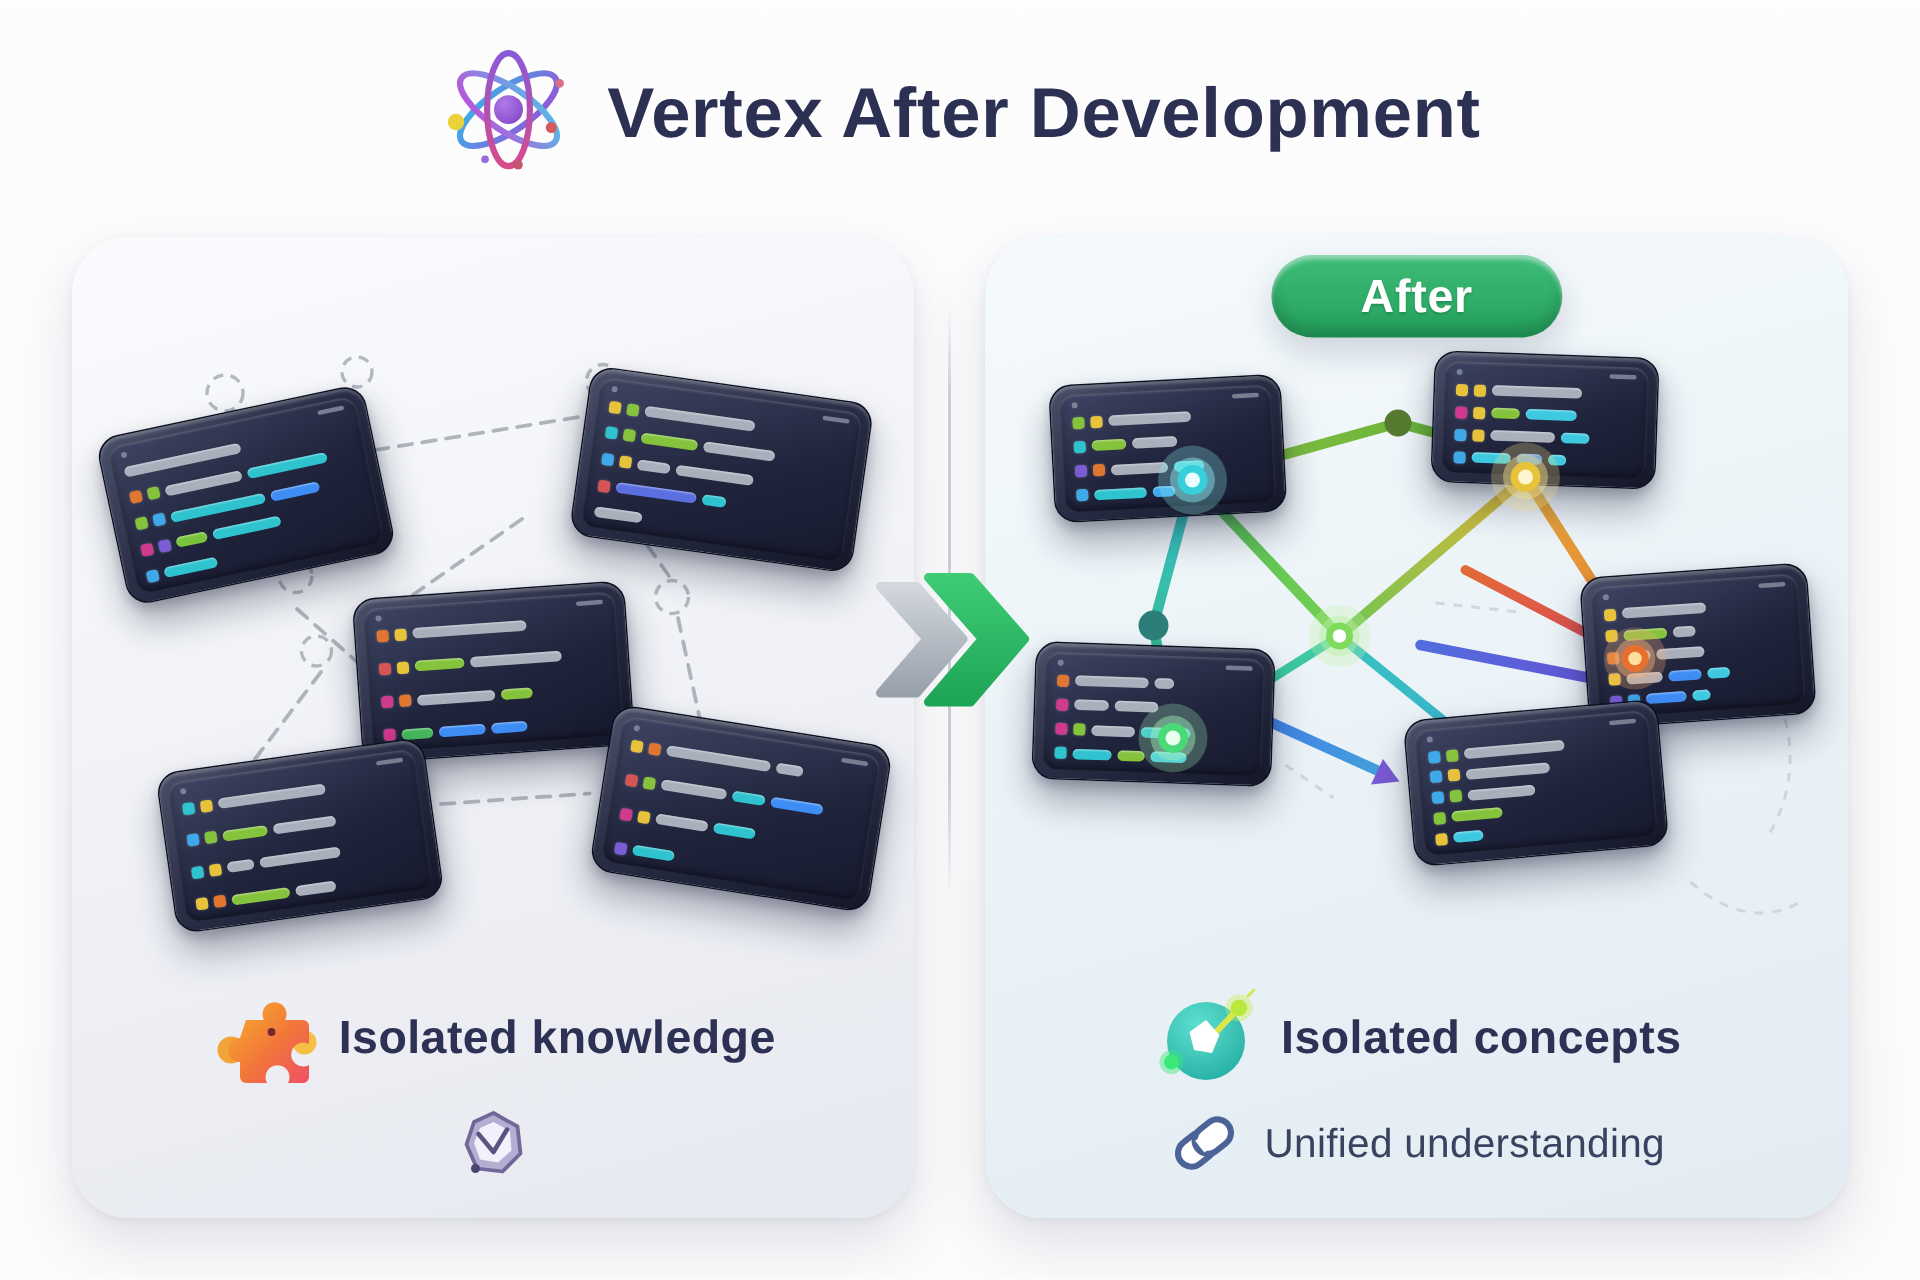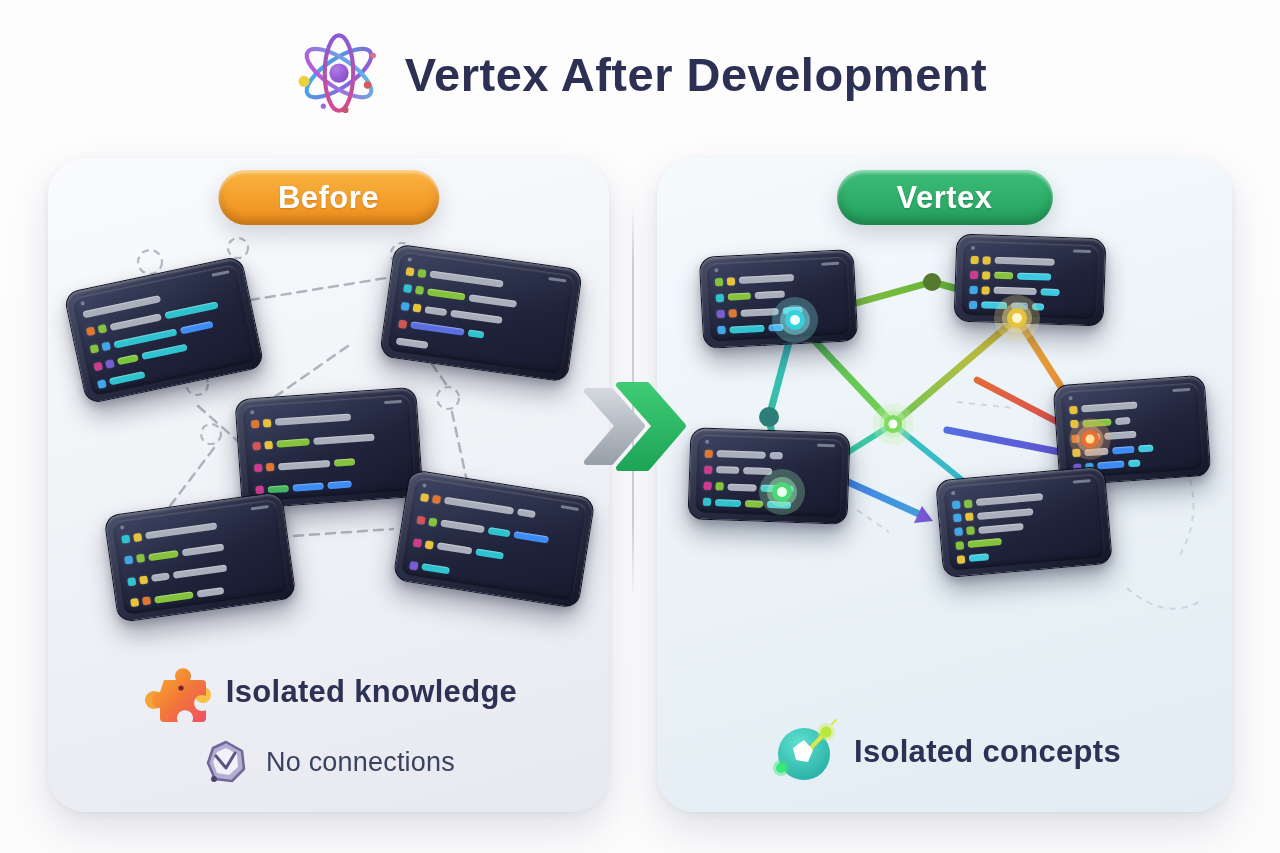--- a/index.html
+++ b/index.html
@@ -85,21 +85,20 @@
     <circle cx="12" cy="58" r="6" fill="#ecd23a"></circle>
     <circle cx="81" cy="62" r="4" fill="#d85a5a"></circle>
     <circle cx="87" cy="30" r="3.2" fill="#d8708a"></circle>
     <circle cx="57" cy="89" r="3.4" fill="#c05a6a"></circle>
     <circle cx="33" cy="85" r="2.8" fill="#9a6ad8"></circle>
   </svg>
   <h1>Vertex After Development</h1>
 </div>
 
 <div class="panel panel-before" id="panel-before">
-  <div class="badge" id="badge-before" style="background: linear-gradient(rgb(249, 180, 64), rgb(238, 141, 28));">Before</div>
   <svg class="layer lines-layer" id="before-svg" width="561" height="654" viewBox="0 0 561 654">
       <path d="M202,142 L338,120" stroke="#a2a8b2" stroke-width="2.5" stroke-dasharray="9 7" fill="none" stroke-linecap="round" opacity="0.85"></path>
       <path d="M300,188 L208,252" stroke="#a2a8b2" stroke-width="2.5" stroke-dasharray="9 7" fill="none" stroke-linecap="round" opacity="0.85"></path>
       <path d="M150,248 L192,285" stroke="#a2a8b2" stroke-width="2.5" stroke-dasharray="9 7" fill="none" stroke-linecap="round" opacity="0.85"></path>
       <path d="M166,290 L122,348" stroke="#a2a8b2" stroke-width="2.5" stroke-dasharray="9 7" fill="none" stroke-linecap="round" opacity="0.85"></path>
       <path d="M286,344 L305,315" stroke="#a2a8b2" stroke-width="2.5" stroke-dasharray="9 7" fill="none" stroke-linecap="round" opacity="0.85"></path>
       <path d="M327,316 L355,333" stroke="#a2a8b2" stroke-width="2.5" stroke-dasharray="9 7" fill="none" stroke-linecap="round" opacity="0.85"></path>
       <path d="M246,378 L345,371" stroke="#a2a8b2" stroke-width="2.5" stroke-dasharray="9 7" fill="none" stroke-linecap="round" opacity="0.85"></path>
       <path d="M398,226 L374,192" stroke="#a2a8b2" stroke-width="2.5" stroke-dasharray="9 7" fill="none" stroke-linecap="round" opacity="0.85"></path>
       <path d="M404,254 L420,328" stroke="#a2a8b2" stroke-width="2.5" stroke-dasharray="9 7" fill="none" stroke-linecap="round" opacity="0.85"></path>
@@ -284,27 +283,26 @@
       </svg>
       <span class="cap-text">Isolated knowledge</span>
     </div>
     <div class="cap-row cap-secondary">
       <svg class="cap-icon-sm" viewBox="0 0 48 48">
         <path d="M24,4 L40,13 L42,31 L30,43 L13,41 L6,25 L11,10 Z" fill="#b5aed2" stroke="#6f6898" stroke-width="2.5" stroke-linejoin="round"></path>
         <path d="M24,10 L35,16 L36,29 L27,37 L15,35 L11,24 L15,14 Z" fill="#f2f0fa"></path>
         <path d="M14,18 L24,30 L33,15" fill="none" stroke="#5a5480" stroke-width="3" stroke-linecap="round" stroke-linejoin="round"></path>
         <circle cx="12" cy="41" r="3" fill="#4a4470"></circle>
       </svg>
-      <span class="cap-text">No connections</span>
     </div>
   </div>
 </div>
 
 <div class="panel panel-after" id="panel-after">
-  <div class="badge" id="badge-after" style="background: linear-gradient(rgb(61, 189, 120), rgb(35, 160, 92));">Vertex</div>
+  <div class="badge" id="badge-after" style="background: linear-gradient(rgb(61, 189, 120), rgb(35, 160, 92));">After</div>
   <svg class="layer lines-layer" id="after-svg" width="575" height="654" viewBox="0 0 575 654">
       <defs>
         <linearGradient id="lk0" gradientUnits="userSpaceOnUse" x1="138" y1="162" x2="305" y2="132">
           <stop offset="0" stop-color="#86c33c"></stop>
           <stop offset="1" stop-color="#5fae2e"></stop>
         </linearGradient>
         <linearGradient id="lk1" gradientUnits="userSpaceOnUse" x1="138" y1="162" x2="125" y2="334">
           <stop offset="0" stop-color="#2fc9cf"></stop>
           <stop offset="1" stop-color="#2aa870"></stop>
         </linearGradient>
@@ -546,20 +544,30 @@
         <circle cx="13" cy="50" r="8" fill="#3ae87a" opacity=".45"></circle>
         <circle cx="13" cy="50" r="5" fill="#3ae87a"></circle>
         <circle cx="58" cy="14" r="9" fill="#c8f04a" opacity=".4"></circle>
         <line x1="38" y1="35" x2="57" y2="15" stroke="#dce84a" stroke-width="4" stroke-linecap="round"></line>
         <circle cx="58" cy="14" r="5.5" fill="#b8e83a"></circle>
         <path d="M36,22 L45,32 L40,44 L28,42 L25,30 Z" fill="#ffffff"></path>
         <line x1="64" y1="6" x2="68" y2="2" stroke="#d8e84a" stroke-width="2" stroke-linecap="round"></line>
       </svg>
       <span class="cap-text">Isolated concepts</span>
     </div>
+    <div class="cap-row cap-secondary">
+      <svg class="cap-icon-sm" viewBox="0 0 48 48">
+        <g transform="rotate(-38 24 24)">
+          <rect x="4" y="15" width="26" height="18" rx="9" fill="#ffffff" stroke="#4c6398" stroke-width="4"></rect>
+          <rect x="18" y="15" width="26" height="18" rx="9" fill="#ffffff" stroke="#4c6398" stroke-width="4"></rect>
+          <rect x="20" y="19" width="8" height="10" fill="#ffffff"></rect>
+        </g>
+      </svg>
+      <span class="cap-text">Unified understanding</span>
+    </div>
   </div>
 </div>
 
 <div class="divider"></div>
 <div class="arrow-wrap">
   <svg width="108" height="99" viewBox="0 0 108 99">
     <defs>
       <linearGradient id="chg" x1="0" y1="0" x2="0" y2="1">
         <stop offset="0" stop-color="#d2d7dd"></stop>
           <stop offset="1" stop-color="#98a0aa"></stop>

